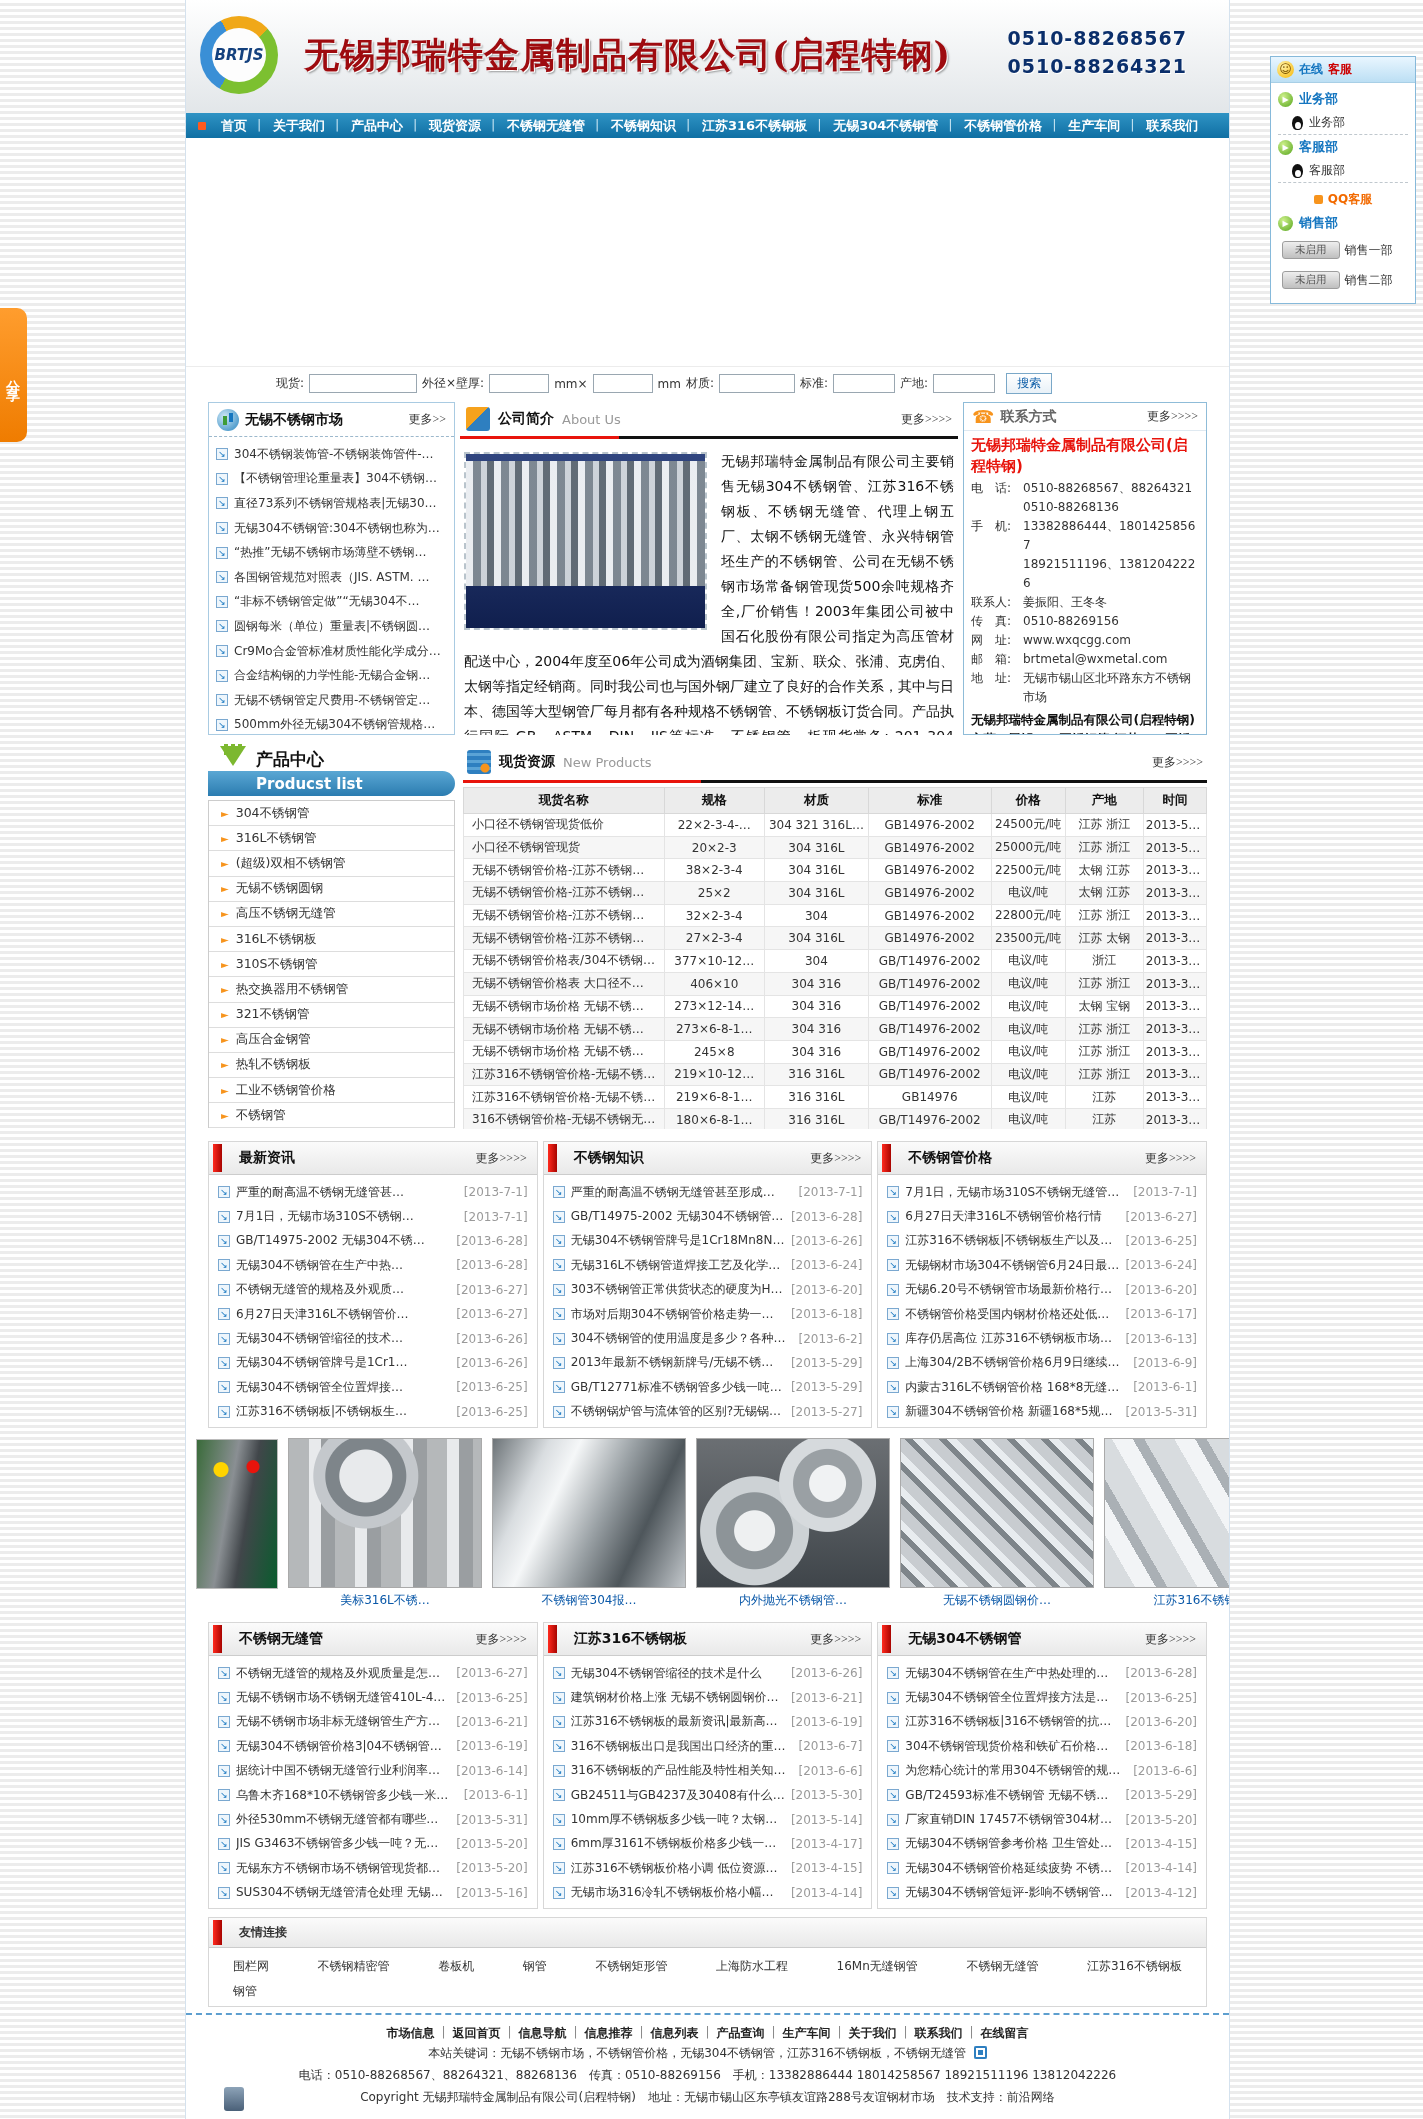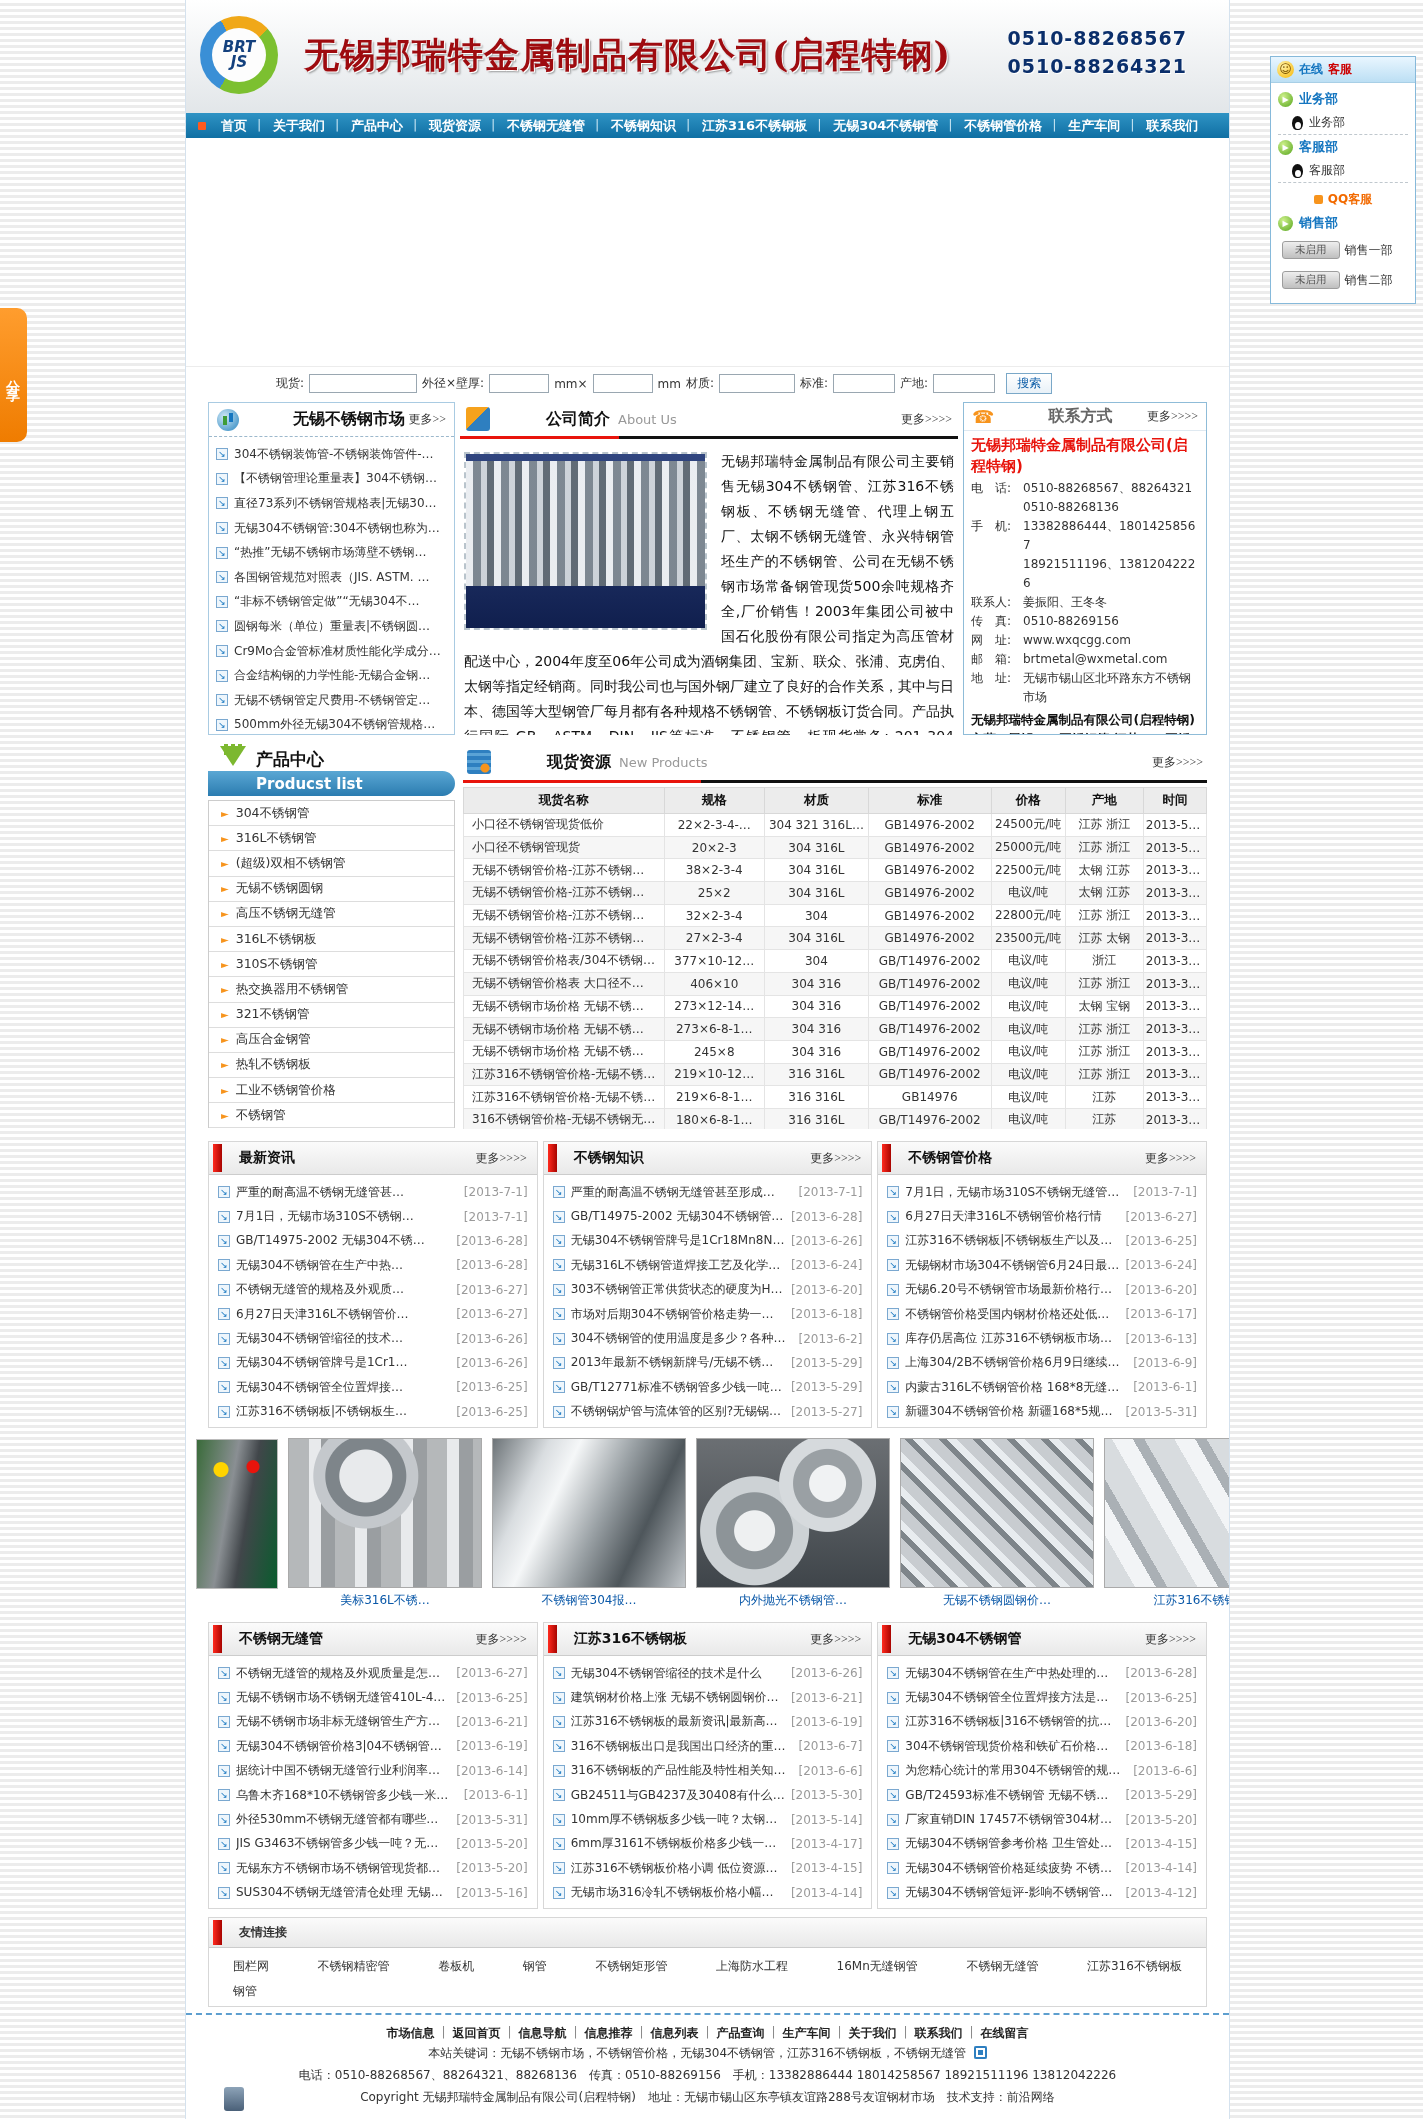--- a/index.html
+++ b/index.html
@@ -10,21 +10,21 @@
     background:repeating-linear-gradient(to bottom,#ffffff 0 3px,#ececec 3px 6px);
   }
   .wrap{width:1045px;height:2119px;margin-left:185px;background:#fff;
     border-left:1px solid #d5e2ee;border-right:1px solid #d5e2ee;overflow:hidden;position:relative;}
 
   
   .hd{height:113px;background:linear-gradient(#ffffff,#e2e6e9);position:relative;}
   .logo{position:absolute;left:14px;top:16px;width:78px;height:78px;border-radius:50%;
     background:conic-gradient(from 210deg,#3a8fd6 0 34%,#f0a818 34% 55%,#7cc030 55% 100%);
     display:flex;align-items:center;justify-content:center;}
-  .logo .core{width:54px;height:54px;border-radius:50%;background:#fdfdfd;display:flex;flex-direction:column;
+  .logo .core{width:54px;height:54px;border-radius:50%;background:#fdfdfd;display:flex;flex-direction:row;
     align-items:center;justify-content:center;font-weight:bold;color:#14417e;font-size:15px;line-height:15px;font-style:italic;}
   .hd-title{position:absolute;left:118px;top:32px;font-family:"DejaVu Serif","Liberation Serif",serif;
     font-weight:bold;font-size:35px;color:#9e0b0f;letter-spacing:1px;text-shadow:1px 1px 0 #fff,2px 2px 2px rgba(0,0,0,.35);}
   .hd-phones{position:absolute;right:42px;top:24px;text-align:left;font-weight:bold;font-size:19px;color:#0b2f6b;
     letter-spacing:1px;line-height:28px;text-shadow:1px 1px 0 #fff;}
 
   
   .nav{height:25px;background:linear-gradient(#2f93c4,#0f6fa3);}
   .nav ul{list-style:none;display:flex;align-items:center;height:25px;padding-left:4px;}
   .nav li{color:#fff;font-weight:bold;font-size:13px;padding:0 13px;cursor:pointer;white-space:nowrap;position:relative;}
@@ -49,21 +49,21 @@
   .news-row{margin-top:12px;}
   .bottom-row{margin-top:8px;}
 
   
   .p-market{width:247px;height:333px;border:1px solid #a9cbe2;background:#fff;overflow:hidden;}
   .p-market .p-hd{height:34px;display:flex;align-items:center;padding:0 8px;border-bottom:1px dashed #9cb8cc;}
   .mkt-ico{width:22px;height:22px;border-radius:50%;margin-right:6px;
     background:radial-gradient(circle at 35% 35%,#cfe8f7,#5aa2cf 70%),#5aa2cf;position:relative;}
   .mkt-ico::after{content:"";position:absolute;left:6px;top:7px;width:4px;height:9px;background:#3f9c37;
     box-shadow:6px -3px 0 #1576c0;}
-  .p-hd b{font-size:16px;color:#111;margin-left:48px;}
+  .p-hd b{font-size:14px;color:#111;}
   .more{margin-left:auto;color:#333;font-size:12px;cursor:pointer;white-space:nowrap;font-family:Liberation Serif, serif;}
   .mlist{list-style:none;padding:5px 7px;}
   .mlist li{height:24.6px;display:flex;align-items:center;gap:6px;overflow:hidden;cursor:pointer;}
   .sq-ico{flex:0 0 12px;width:12px;height:12px;border:1px solid #7aa8d0;background:#eef6fc;color:#1576c0;
     font-size:9px;line-height:10px;text-align:center;}
   .mlist .t, .nlist .t{white-space:nowrap;overflow:hidden;text-overflow:ellipsis;color:#333;}
 
   
   .p-about{width:498px;height:333px;background:#fff;overflow:hidden;}
   .p-about .p-hd{height:34px;display:flex;align-items:center;gap:8px;padding:0 6px;}

